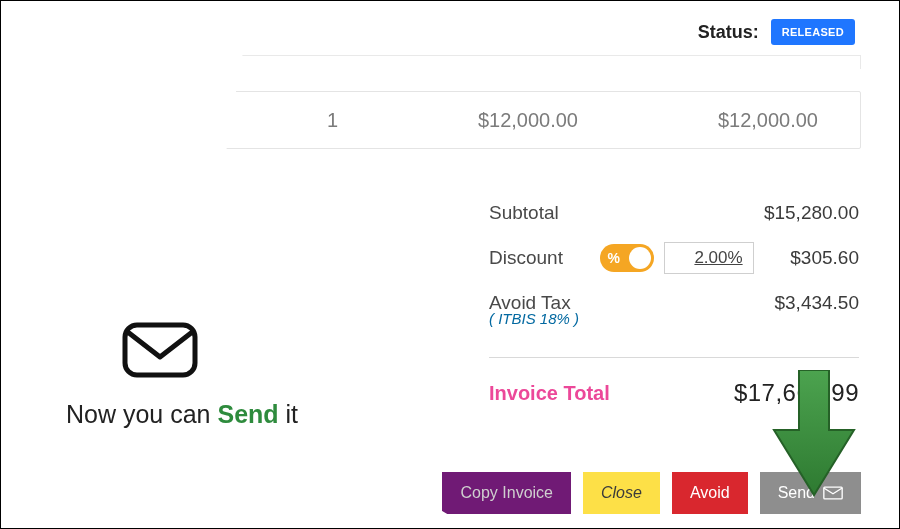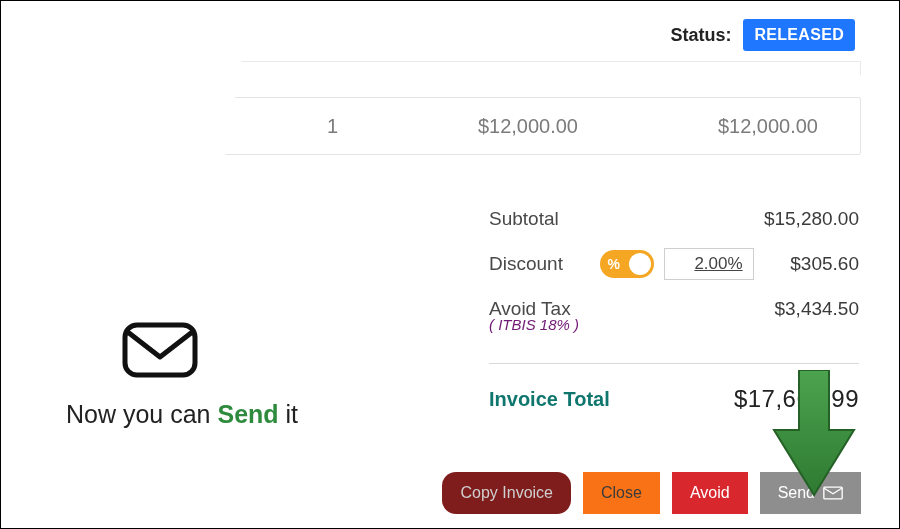--- a/index.html
+++ b/index.html
@@ -35,21 +35,21 @@
     justify-content: flex-end;
     align-items: center;
     gap: 12px;
     padding-right: 6px;
   }
   .status-label { font-weight: 700; color: #222; font-size: 18px; margin-left: 37px; }
   .status-badge {
     background: #1f76ff;
     color: #fff;
     font-weight: 700;
-    font-size: 16px;
+    font-size: 11px;
     letter-spacing: .3px;
     padding: 7px 11px;
     border-radius: 3px;
   }
 
   
   .line-row {
     margin-top: 22px;
     border: 1px solid #e4e4e4;
     border-radius: 2px;
@@ -124,28 +124,28 @@
     border: 1px solid #cfcfcf;
     text-align: right;
     padding: 0 10px;
     font-size: 17px;
     color: #444;
     text-decoration: underline;
   }
   .tax-sub {
     font-style: italic;
     font-size: 15px;
-    color: #701a75;
+    color: #0369a1;
     margin-top: -4px;
   }
   .divider {
     border-top: 1px solid #d9d9d9;
     margin: 30px 0 12px;
   }
-  .total-row .label { font-weight: 700; color: #0f766e; font-size: 20px; }
+  .total-row .label { font-weight: 700; color: #ec4899; font-size: 20px; }
   .total-row .value { font-weight: 400; color: #222; font-size: 24px; letter-spacing: .5px;}
 
   
   .action-bar {
     position: absolute;
     bottom: 16px;
     right: 38px;
     display: flex;
     gap: 12px;
     z-index: 3;
@@ -153,22 +153,22 @@
   .btn {
     height: 42px;
     padding: 0 18px;
     border: none;
     font-size: 16px;
     display: flex;
     align-items: center;
     gap: 8px;
     cursor: pointer;
   }
-  .btn-copy  { background: #7f1d1d; color: #cfcfcf; border-radius: 14px; }
-  .btn-close { background: #f97316; color: #3b3b3b; }
+  .btn-copy  { background: #701a75; color: #cfcfcf; }
+  .btn-close { background: #fde047; color: #3b3b3b; font-style: italic; }
   .btn-avoid { background: #d9272e; color: #fff; }
   .btn-send  { background: #8e8e8e; color: #fff; }
   .btn-send svg { width: 20px; height: 14px; }
 
   
   .promo {
     position: absolute;
     left: 65px;
     top: 320px;
     z-index: 8;

